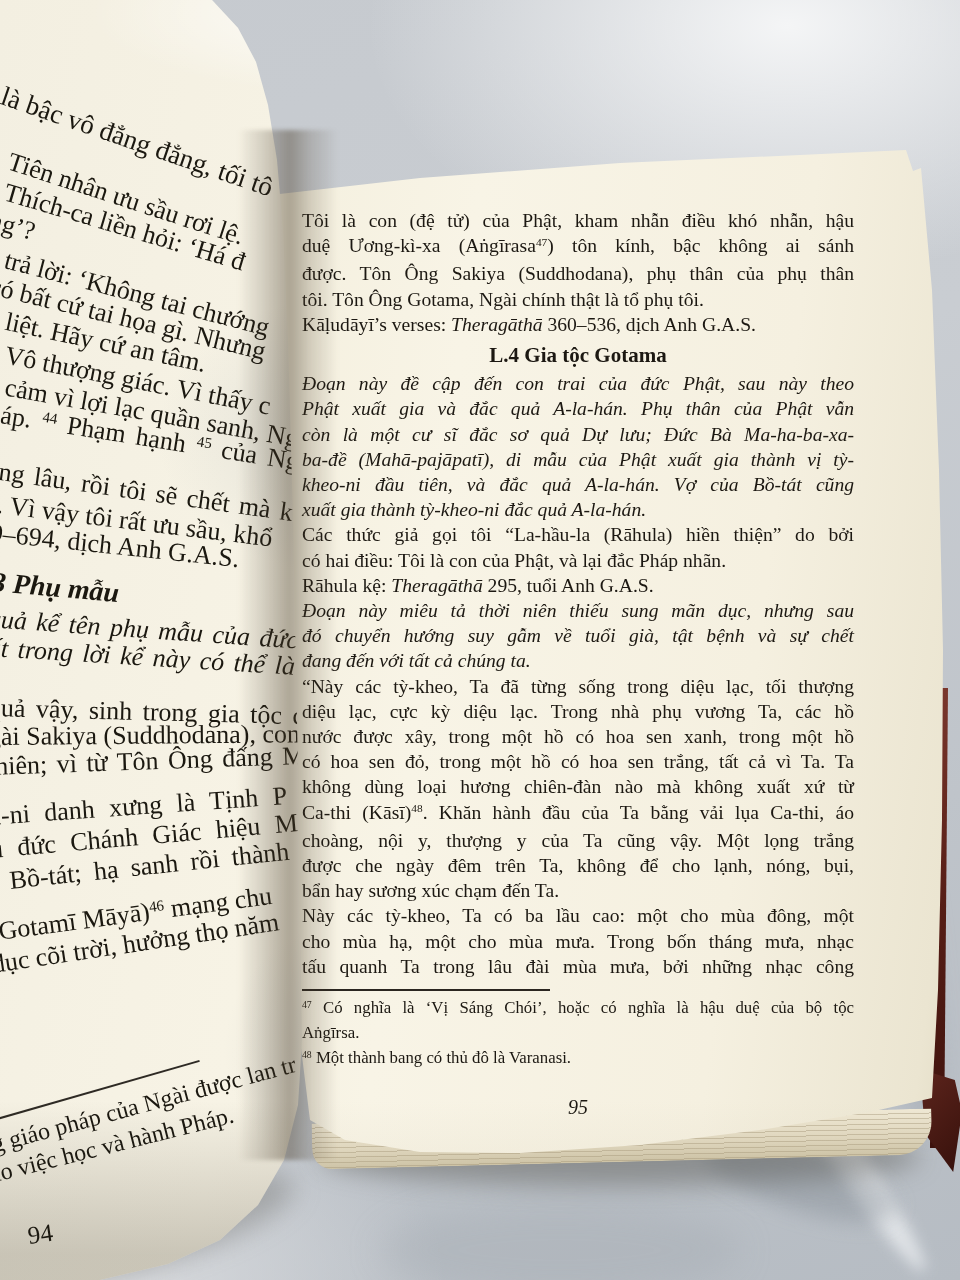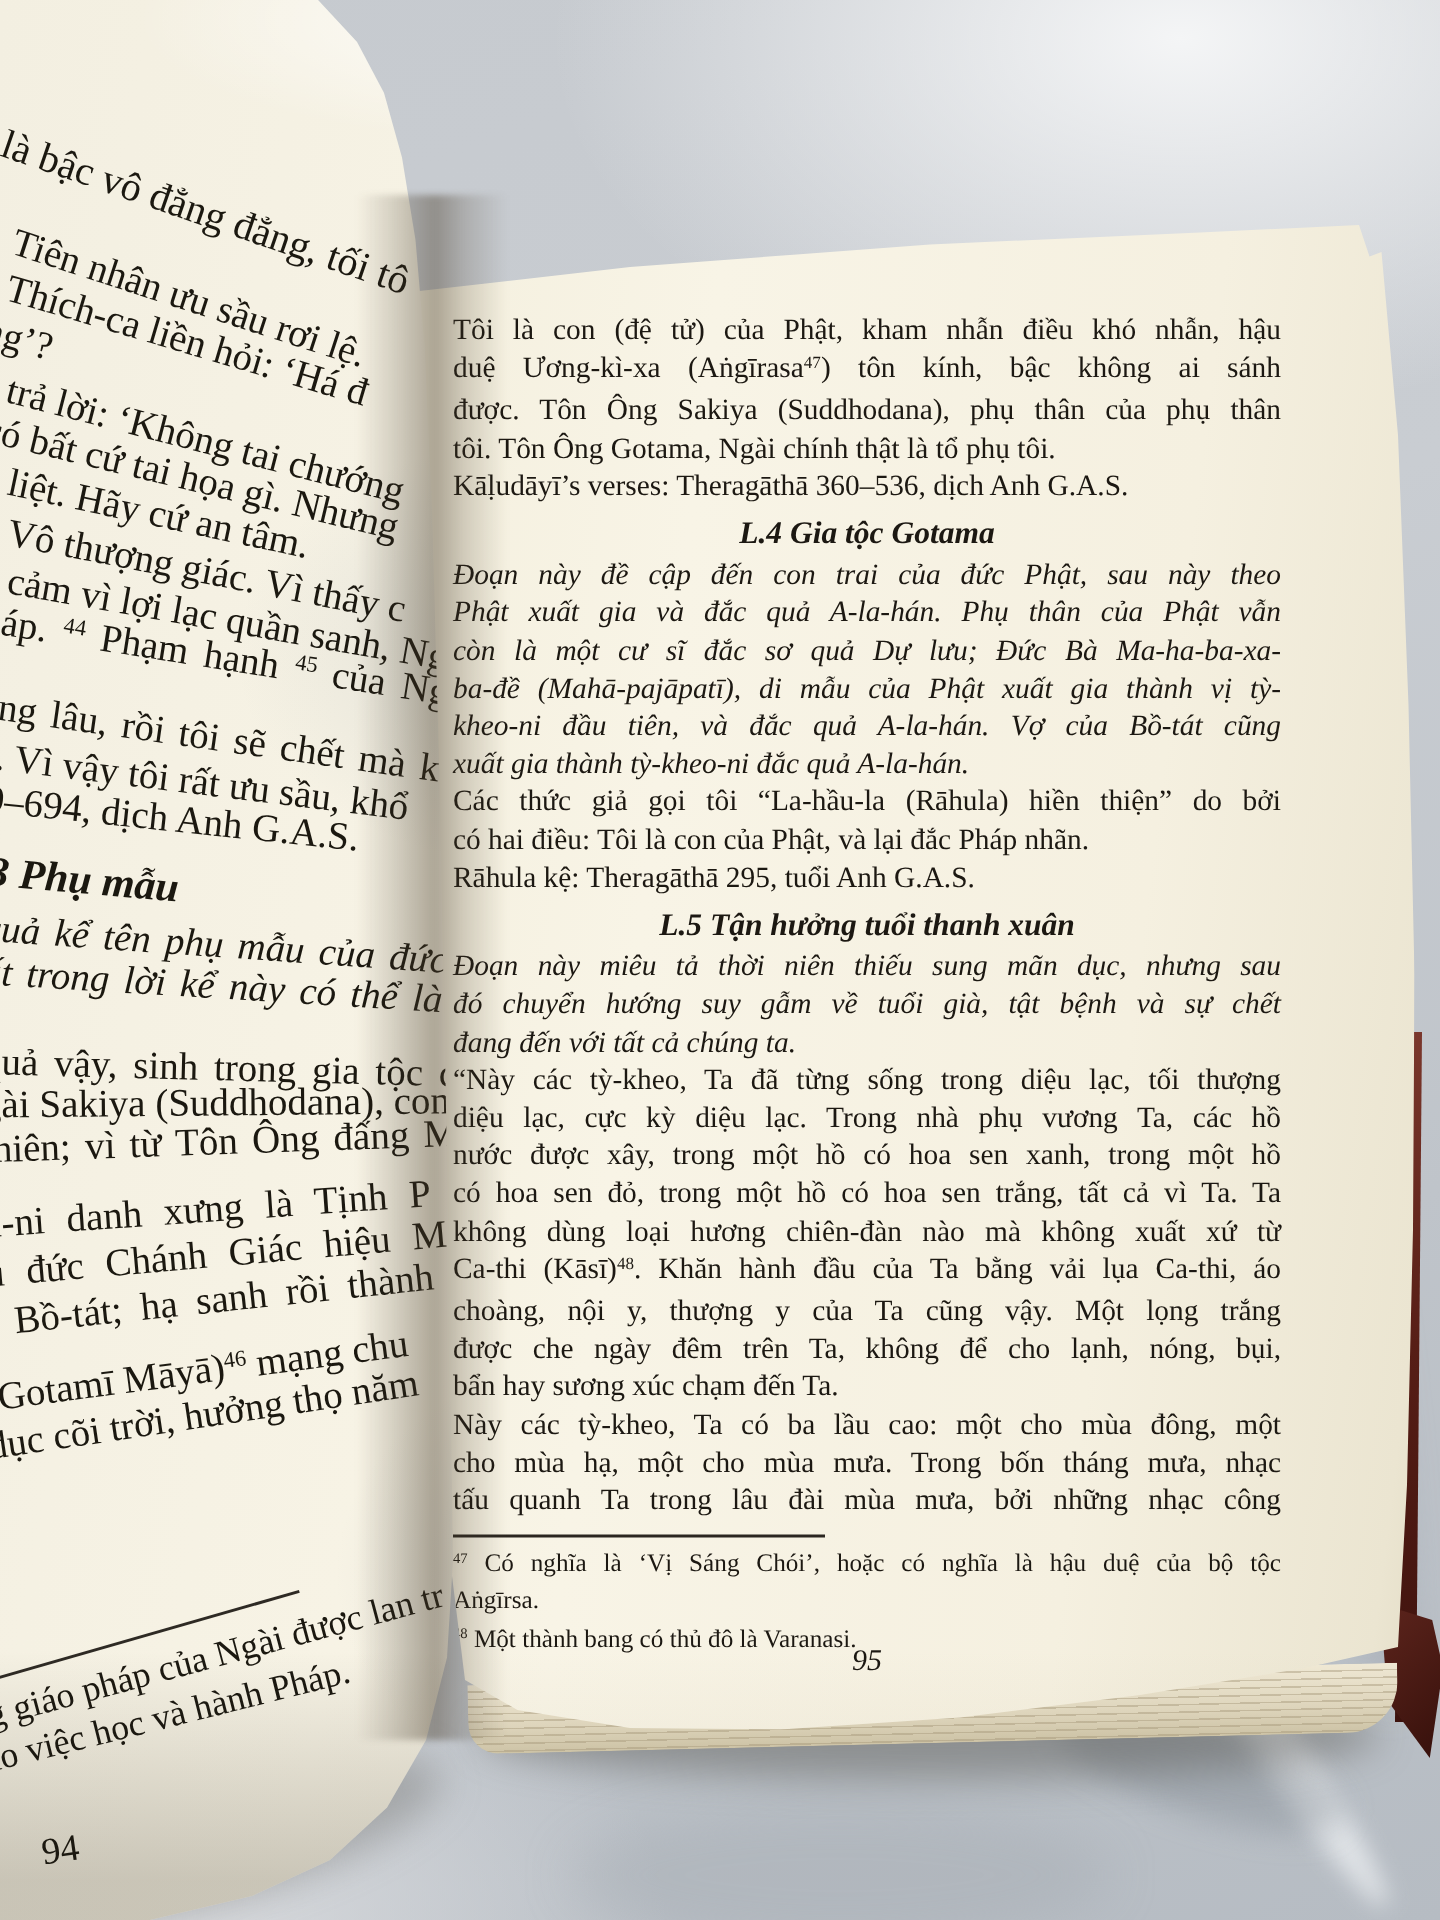--- a/index.html
+++ b/index.html
@@ -48,35 +48,35 @@
   .gutter{position:absolute;left:238px;top:130px;width:100px;height:1030px;z-index:6;pointer-events:none;
     background:linear-gradient(to right,rgba(60,50,35,0) 0%,rgba(60,50,35,.18) 25%,rgba(72,60,42,.42) 52%,rgba(72,60,42,.20) 72%,rgba(72,60,42,0) 100%);
     filter:blur(2px);}
 
   
   .right-content{position:absolute;left:302px;top:208px;width:552px;color:#1c1812;
     font-size:19.6px;line-height:25.2px;}
   .rline{min-height:25.2px;}
   .just{text-align:justify;text-align-last:justify;}
   .body-italic{font-style:italic;}
-  .heading{text-align:center;text-align-last:center;font-weight:bold;font-style:italic;font-size:21px;margin:6px 0 3px;}
+  .heading{text-align:center;text-align-last:center;font-weight:bold;font-size:21px;margin:6px 0 3px;}
   .footnote{font-size:16.8px;line-height:21.6px;}
   .fn-rule{width:248px;border-top:2px solid #2b2620;margin:10px 0 6px;}
   .page-num{position:absolute;color:#1c1812;font-size:20px;}
   .right-num{left:538px;top:1096px;width:80px;text-align:center;font-style:italic;}
 
   
   .left-lines{position:absolute;inset:0;color:#1b1810;}
   .lline{position:absolute;white-space:nowrap;font-size:26px;transform-origin:0 50%;}
   .lheading{font-weight:bold;font-style:italic;font-size:28px;}
   .litalic{font-style:italic;}
   .lsmall{font-size:24px;}
   .lrule{width:218px;border-top:2px solid #2e2a24;height:0;}
 
-  .it{}
+  .it{font-style:italic;}
   .sup{font-size:.58em;position:relative;top:-.55em;}
 </style>
 </head>
 <body>
 
 <div class="photo">
   <div class="vein vein1"></div>
   <div class="vein vein2"></div>
   <div class="vein vein3"></div>
   <div class="vein vein4"></div>
@@ -98,21 +98,20 @@
         <div class="rline heading"><span>L.4 Gia tộc Gotama</span></div>
         <div class="rline body-italic just"><span>Đoạn này đề cập đến con trai của đức Phật, sau này theo</span></div>
         <div class="rline body-italic just"><span>Phật xuất gia và đắc quả A-la-hán. Phụ thân của Phật vẫn</span></div>
         <div class="rline body-italic just"><span>còn là một cư sĩ đắc sơ quả Dự lưu; Đức Bà Ma-ha-ba-xa-</span></div>
         <div class="rline body-italic just"><span>ba-đề (Mahā-pajāpatī), di mẫu của Phật xuất gia thành vị tỳ-</span></div>
         <div class="rline body-italic just"><span>kheo-ni đầu tiên, và đắc quả A-la-hán. Vợ của Bồ-tát cũng</span></div>
         <div class="rline body-italic"><span>xuất gia thành tỳ-kheo-ni đắc quả A-la-hán.</span></div>
         <div class="rline body just"><span>Các thức giả gọi tôi “La-hầu-la (Rāhula) hiền thiện” do bởi</span></div>
         <div class="rline body"><span>có hai điều: Tôi là con của Phật, và lại đắc Pháp nhãn.</span></div>
         <div class="rline body"><span>Rāhula kệ: </span><span class="it">Theragāthā</span><span> 295, tuổi Anh G.A.S.</span></div>
-        <div class="rline heading"><span>L.5 Tận hưởng tuổi thanh xuân</span></div>
         <div class="rline body-italic just"><span>Đoạn này miêu tả thời niên thiếu sung mãn dục, nhưng sau</span></div>
         <div class="rline body-italic just"><span>đó chuyển hướng suy gẫm về tuổi già, tật bệnh và sự chết</span></div>
         <div class="rline body-italic"><span>đang đến với tất cả chúng ta.</span></div>
         <div class="rline body just"><span>“Này các tỳ-kheo, Ta đã từng sống trong diệu lạc, tối thượng</span></div>
         <div class="rline body just"><span>diệu lạc, cực kỳ diệu lạc. Trong nhà phụ vương Ta, các hồ</span></div>
         <div class="rline body just"><span>nước được xây, trong một hồ có hoa sen xanh, trong một hồ</span></div>
         <div class="rline body just"><span>có hoa sen đỏ, trong một hồ có hoa sen trắng, tất cả vì Ta. Ta</span></div>
         <div class="rline body just"><span>không dùng loại hương chiên-đàn nào mà không xuất xứ từ</span></div>
         <div class="rline body just"><span>Ca-thi (Kāsī)</span><span class="sup">48</span><span>. Khăn hành đầu của Ta bằng vải lụa Ca-thi, áo</span></div>
         <div class="rline body just"><span>choàng, nội y, thượng y của Ta cũng vậy. Một lọng trắng</span></div>

